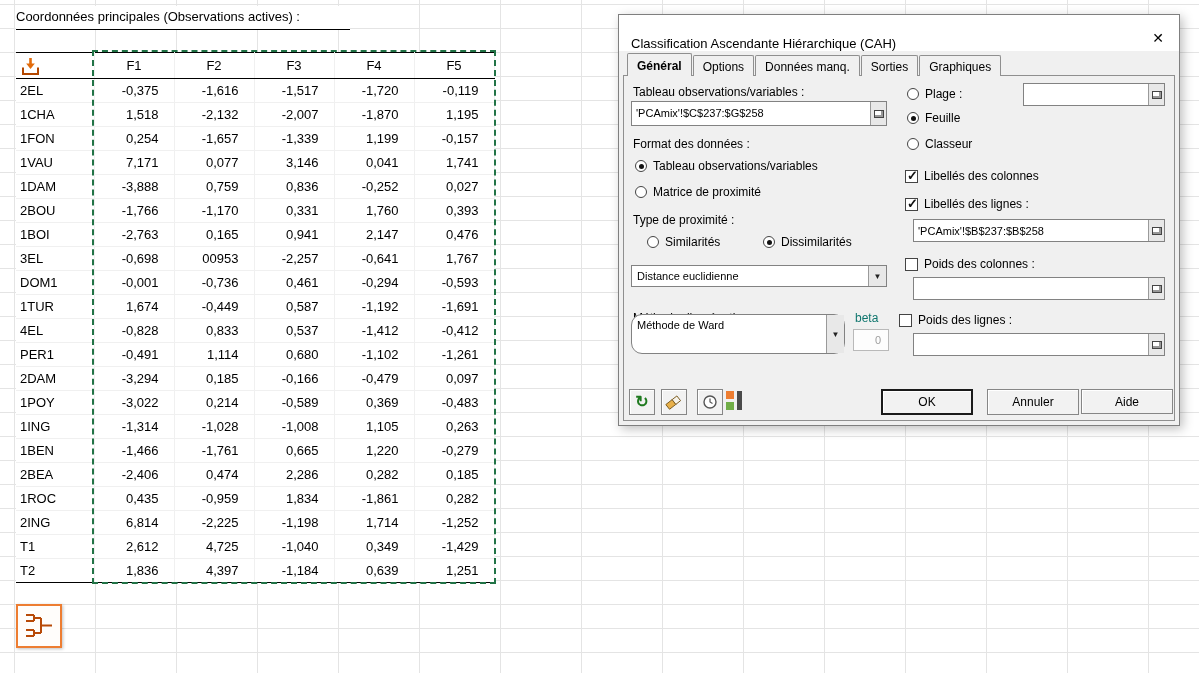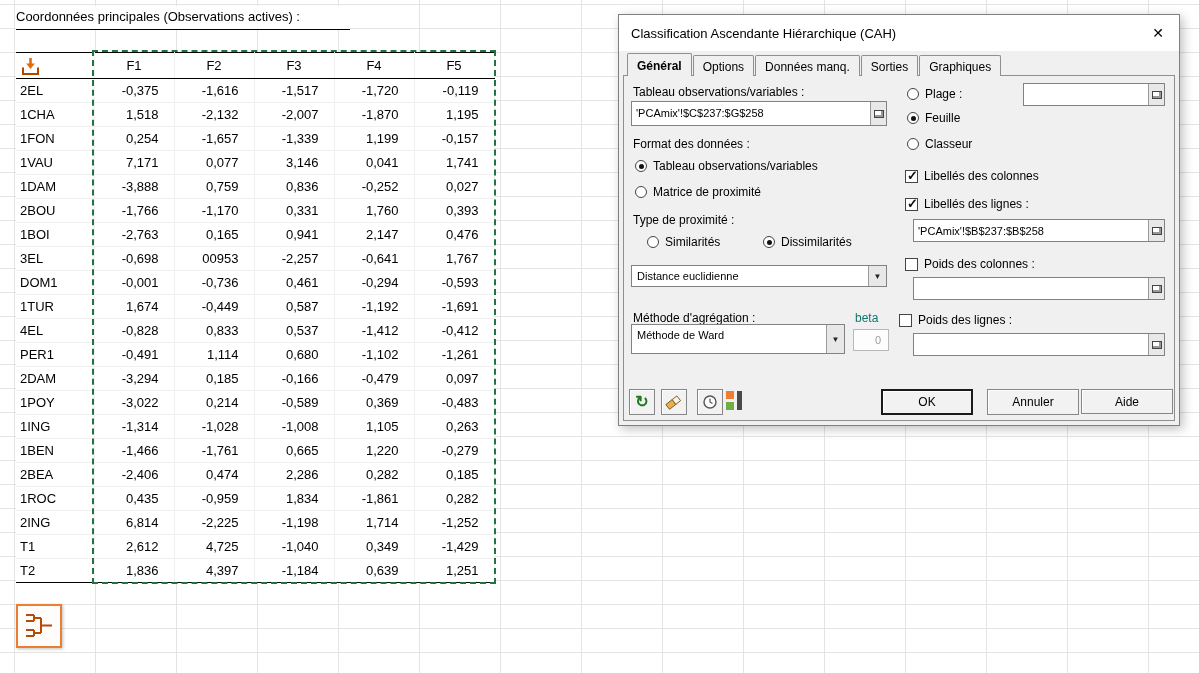--- a/index.html
+++ b/index.html
@@ -46,21 +46,21 @@
   }
 
   
   .dialog {
     left: 618px; top: 14px; width: 562px; height: 412px;
     background: #f0f0f0; border: 1px solid #7f7f7f;
     box-shadow: 3px 3px 10px rgba(0,0,0,.25); font-size: 12px;
   }
   .titlebar {
     position: absolute; left: 0; top: 0; right: 0; height: 36px;
-    background: #fff; display: flex; align-items: center; padding: 0 6px 0 12px;
+    background: #fff; display: flex; align-items: flex-end; padding: 0 6px 0 12px;
   }
   .dlg-title { font-size: 13px; }
   .close-btn { margin-left: auto; width: 30px; height: 26px; display: flex; align-items: center; justify-content: center; font-size: 14px; cursor: pointer; }
   .tabs { left: 8px; top: 40px; display: flex; z-index: 2; }
   .tab {
     height: 21px; padding: 4px 9px 0; margin-right: 1px; font-size: 12px;
     border: 1px solid #8f8f8f; border-bottom: none; background: #f0f0f0;
     border-radius: 2px 2px 0 0; white-space: nowrap; cursor: pointer;
   }
   .tab.active { font-weight: bold; height: 23px; margin-top: -2px; padding-top: 5px; position: relative; z-index: 3; }
@@ -358,21 +358,21 @@
     <span>Dissimilarités</span>
   </div>
 
   <div class="abs selectbox" style="left:12px; top:250px; width:256px; height:22px;">
     <span class="txt">Distance euclidienne</span>
     <span class="drop">▼</span>
   </div>
 
   <div class="abs lbl" style="left:14px; top:296px;">Méthode d'agrégation :</div>
   <div class="abs lbl gray" style="left:236px; top:296px;">beta</div>
-  <div class="abs selectbox" style="left:12px; top:309px; width:214px; height:30px;">
+  <div class="abs selectbox" style="left:12px; top:299px; width:214px; height:40px;border-radius:11px;">
     <span class="txt">Méthode de Ward</span>
     <span class="drop">▼</span>
   </div>
   <div class="abs numbox" style="left:234px; top:314px; width:36px; height:22px;">0</div>
 
   <div class="abs iconbtn" style="left:10px; top:374px;">
     <span class="refresh-glyph">↻</span>
   </div>
   <div class="abs iconbtn" style="left:42px; top:374px;">
     <svg width="18" height="18" viewBox="0 0 18 18">

